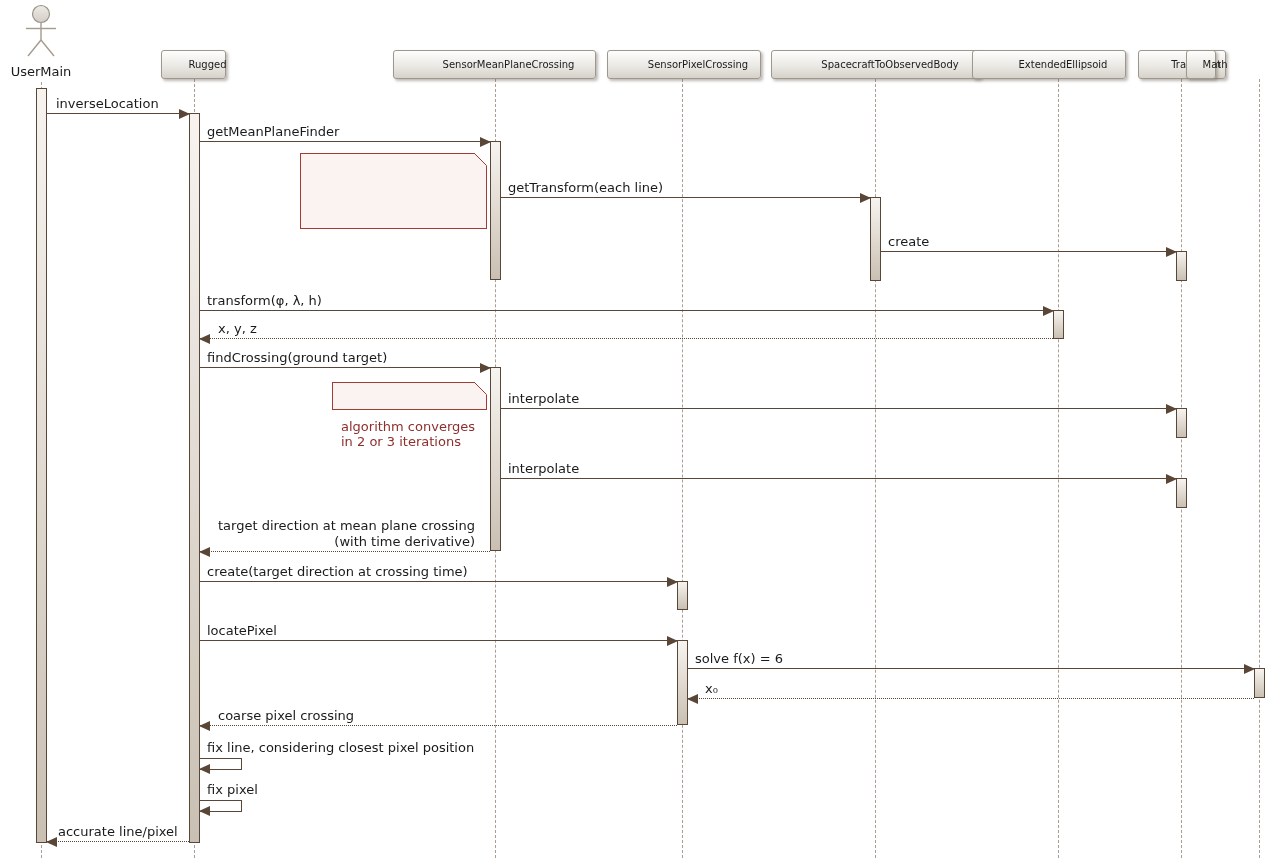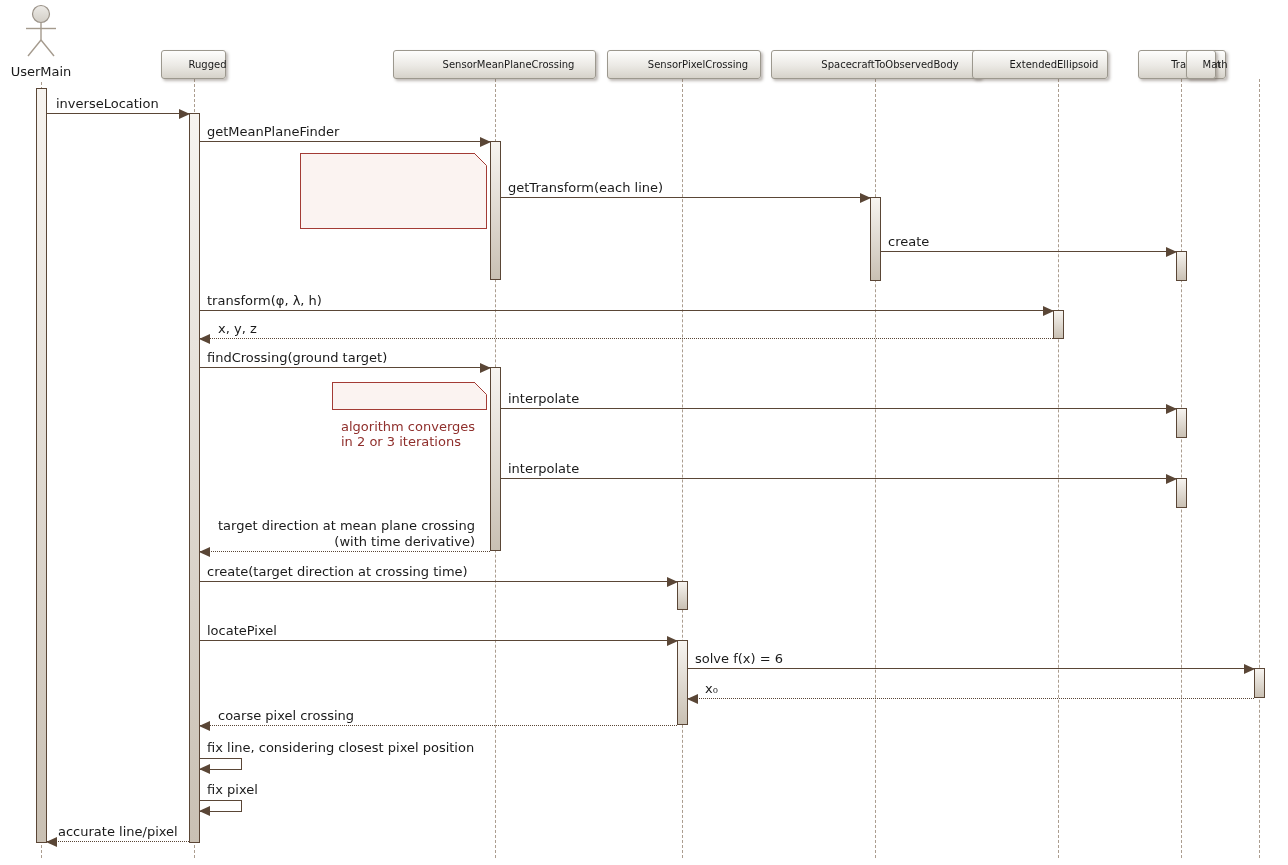--- a/index.html
+++ b/index.html
@@ -79,21 +79,21 @@
     </div>
   <div class="pbox" style="left:393px;width:203px">
       <span>SensorMeanPlaneCrossing</span>
     </div>
   <div class="pbox" style="left:607px;width:154px">
       <span>SensorPixelCrossing</span>
     </div>
   <div class="pbox" style="left:771px;width:210px">
       <span>SpacecraftToObservedBody</span>
     </div>
-  <div class="pbox" style="left:972px;width:136px">
+  <div class="pbox" style="left:972px;width:154px">
       <span>ExtendedEllipsoid</span>
     </div>
   <div class="pbox" style="left:1138px;width:88px">
       <span>Transform</span>
     </div>
   <div class="pbox" style="left:1186px;width:27px">
       <span>Math</span>
     </div>
 
   <div class="act" style="left:36px;top:88px;height:755px"></div>

